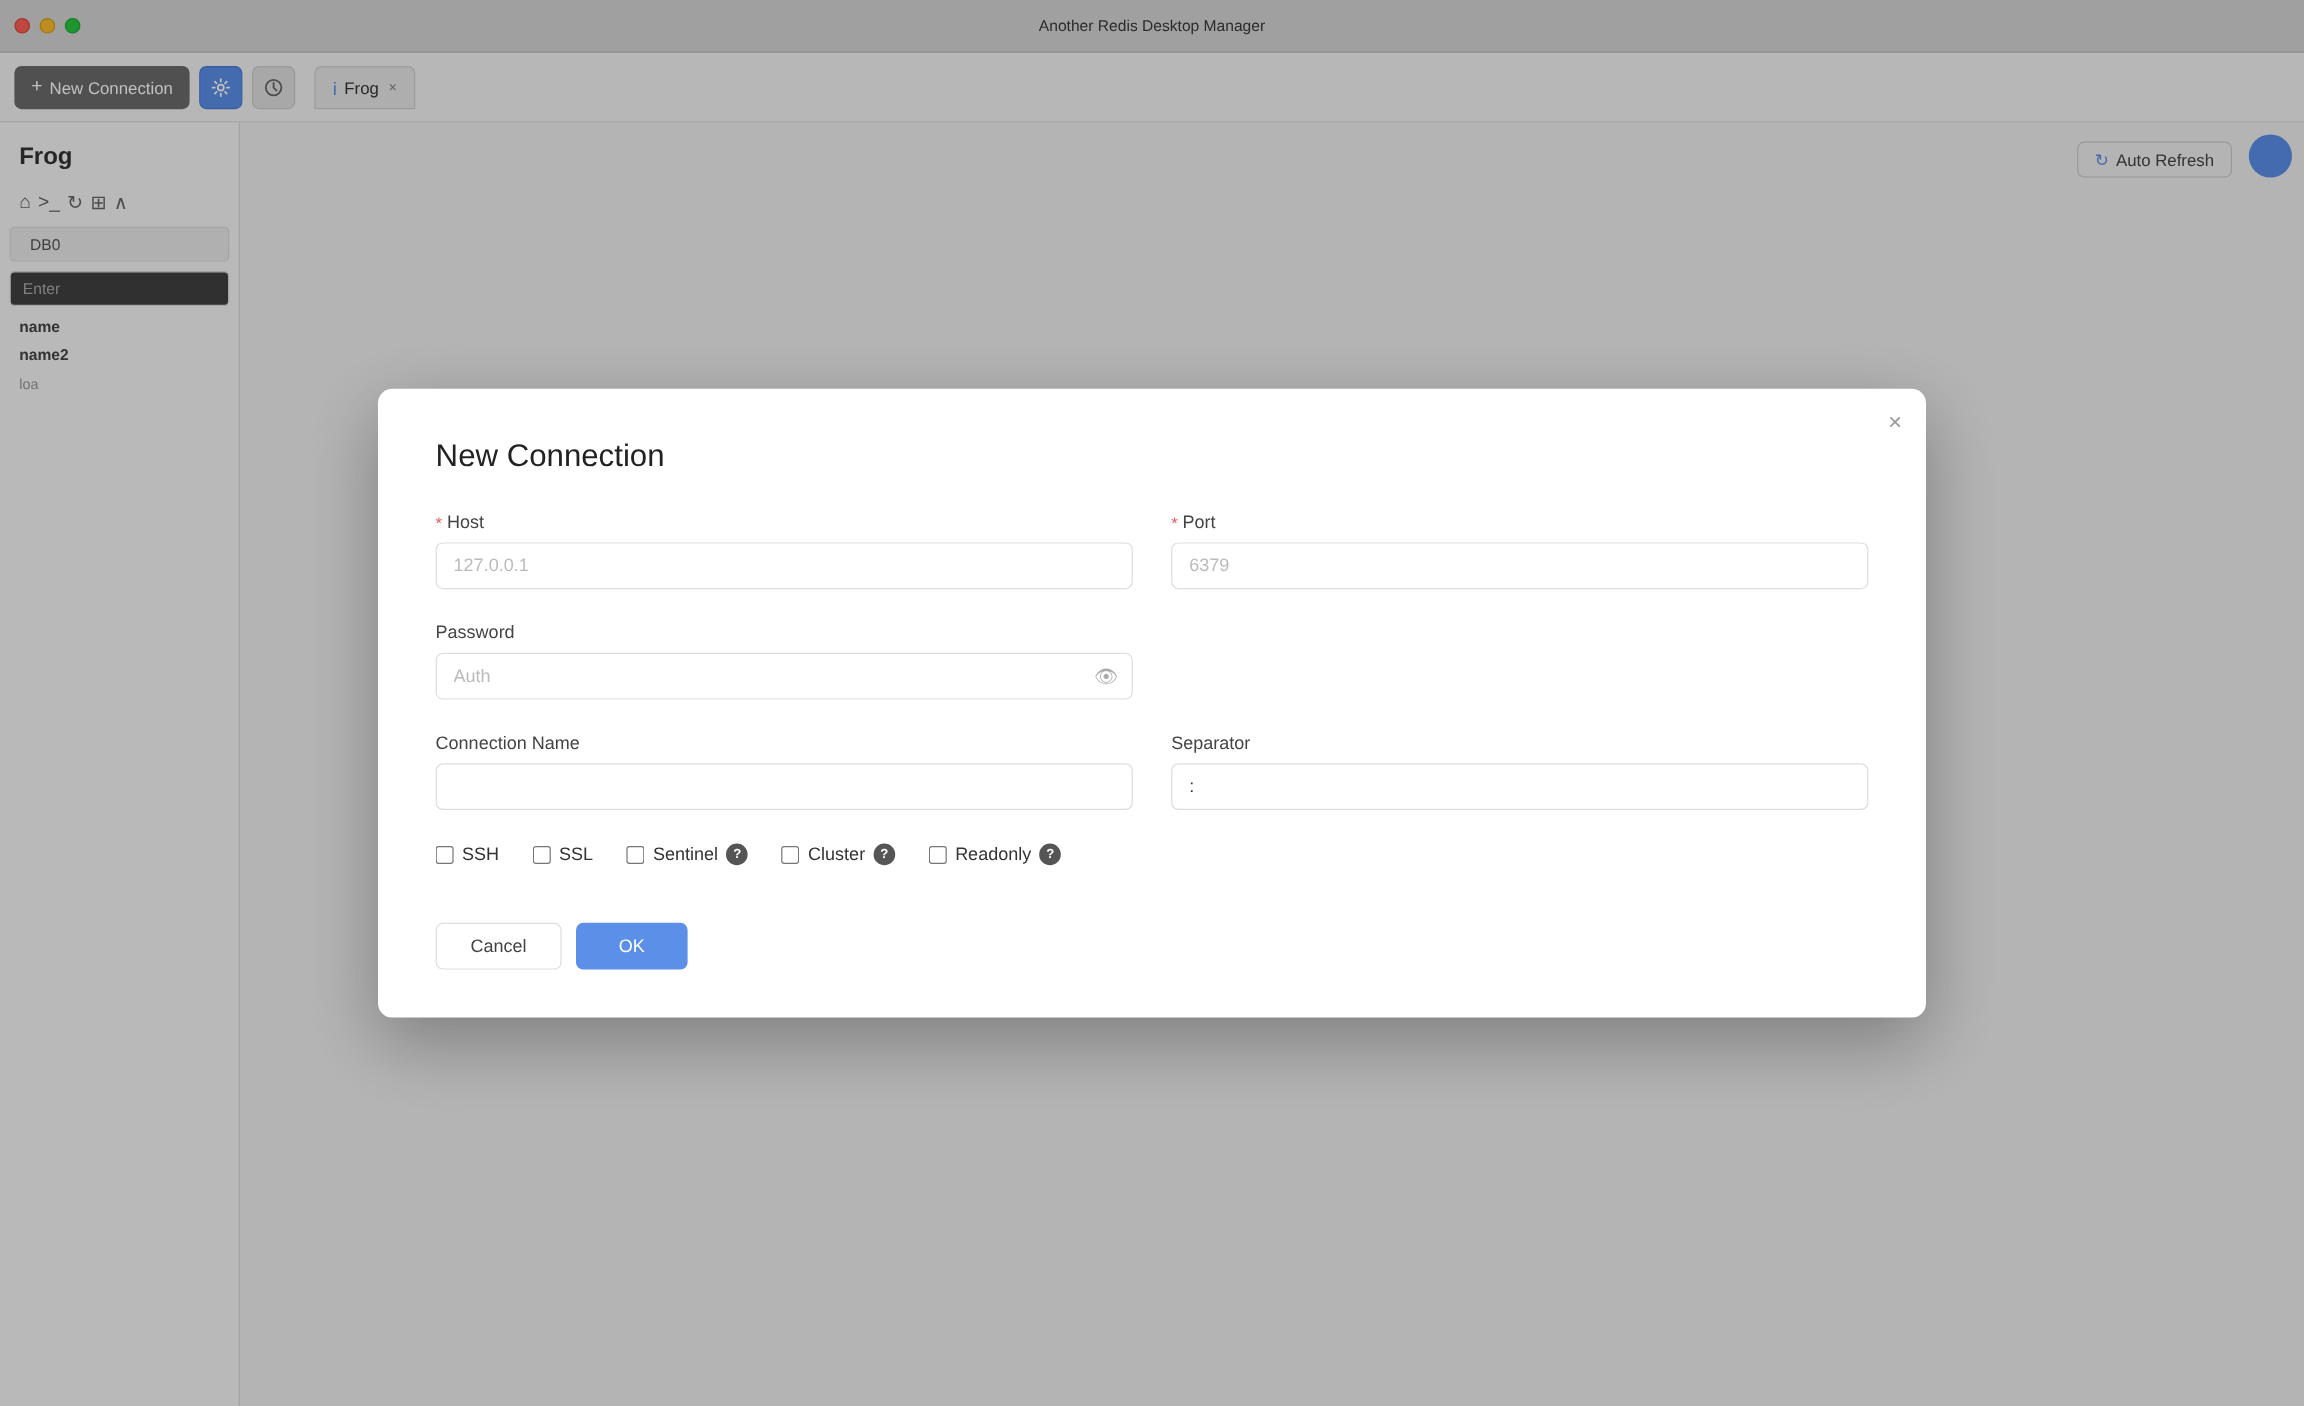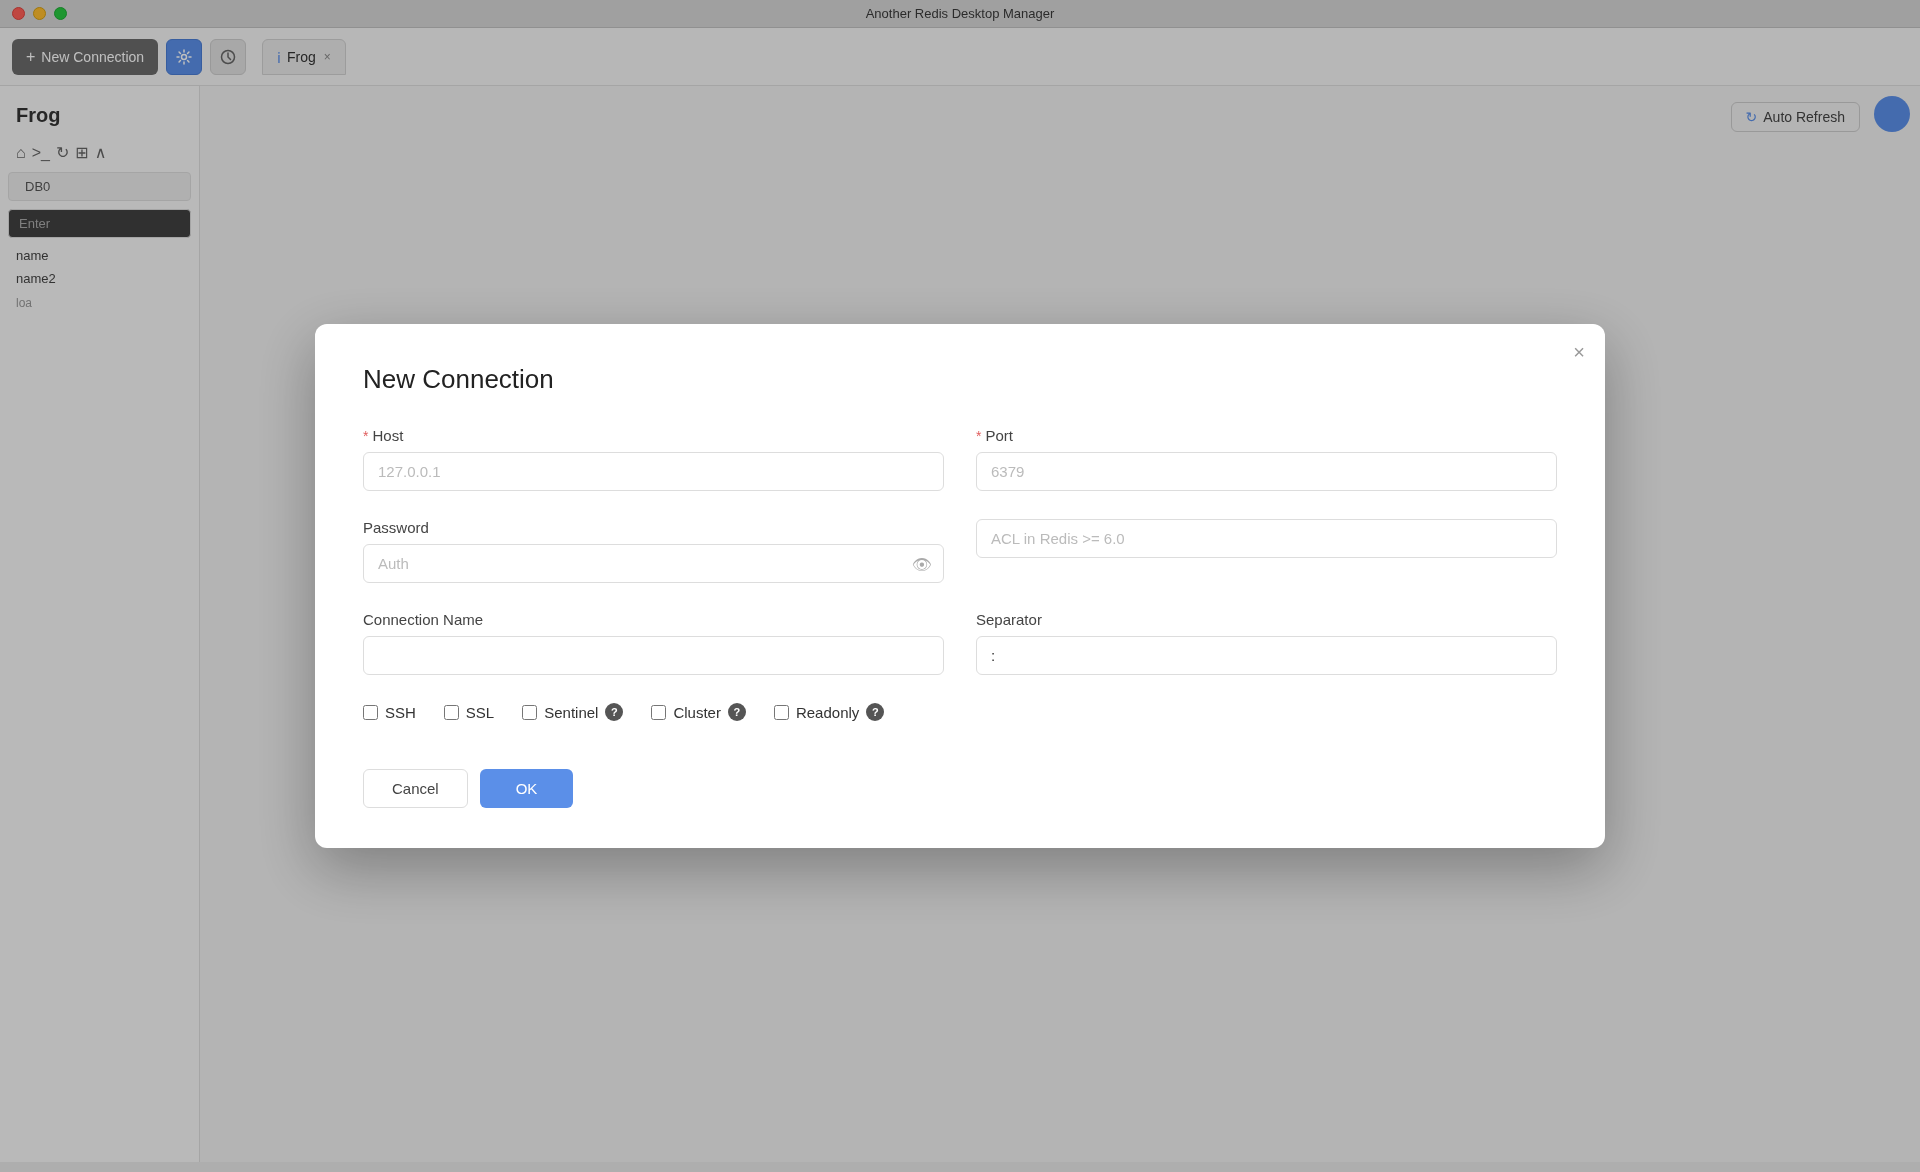--- a/index.html
+++ b/index.html
@@ -8,21 +8,21 @@
       font-family: -apple-system, BlinkMacSystemFont, 'Segoe UI', sans-serif;
       background: #e8e8e8;
       width: 1920px;
       height: 1172px;
       overflow: hidden;
       position: relative;
     }
 
     
     .title-bar {
-      height: 28px;
+      height: 44px;
       background: #d6d6d6;
       display: flex;
       align-items: center;
       justify-content: center;
       position: relative;
       border-bottom: 1px solid #c0c0c0;
     }
     .traffic-lights {
       position: absolute;
       left: 12px;
@@ -176,20 +176,21 @@
       border-radius: 4px;
       font-size: 13px;
       color: #aaa;
       background: #404040;
     }
     .sidebar-list-item {
       padding: 4px 16px;
       font-size: 13px;
       color: #444;
       cursor: pointer;
+      font-weight: bold;
     }
     .sidebar-loading {
       padding: 6px 16px;
       font-size: 12px;
       color: #999;
     }
 
     
     .right-panel {
       flex: 1;
@@ -478,21 +479,20 @@
 
     <div class="form-row">
       <div class="form-group">
         <label class="form-label">Password</label>
         <div class="input-with-icon">
           <input class="form-input" type="password" placeholder="Auth" style="">
           <span class="input-eye-icon">👁</span>
         </div>
       </div>
       <div class="form-group">
-        <input class="form-input" type="text" placeholder="ACL in Redis &gt;= 6.0" style="">
       </div>
     </div>
 
     <div class="form-row">
       <div class="form-group">
         <label class="form-label">Connection Name</label>
         <input class="form-input" type="text" placeholder="" style="">
       </div>
       <div class="form-group">
         <label class="form-label">Separator</label>

